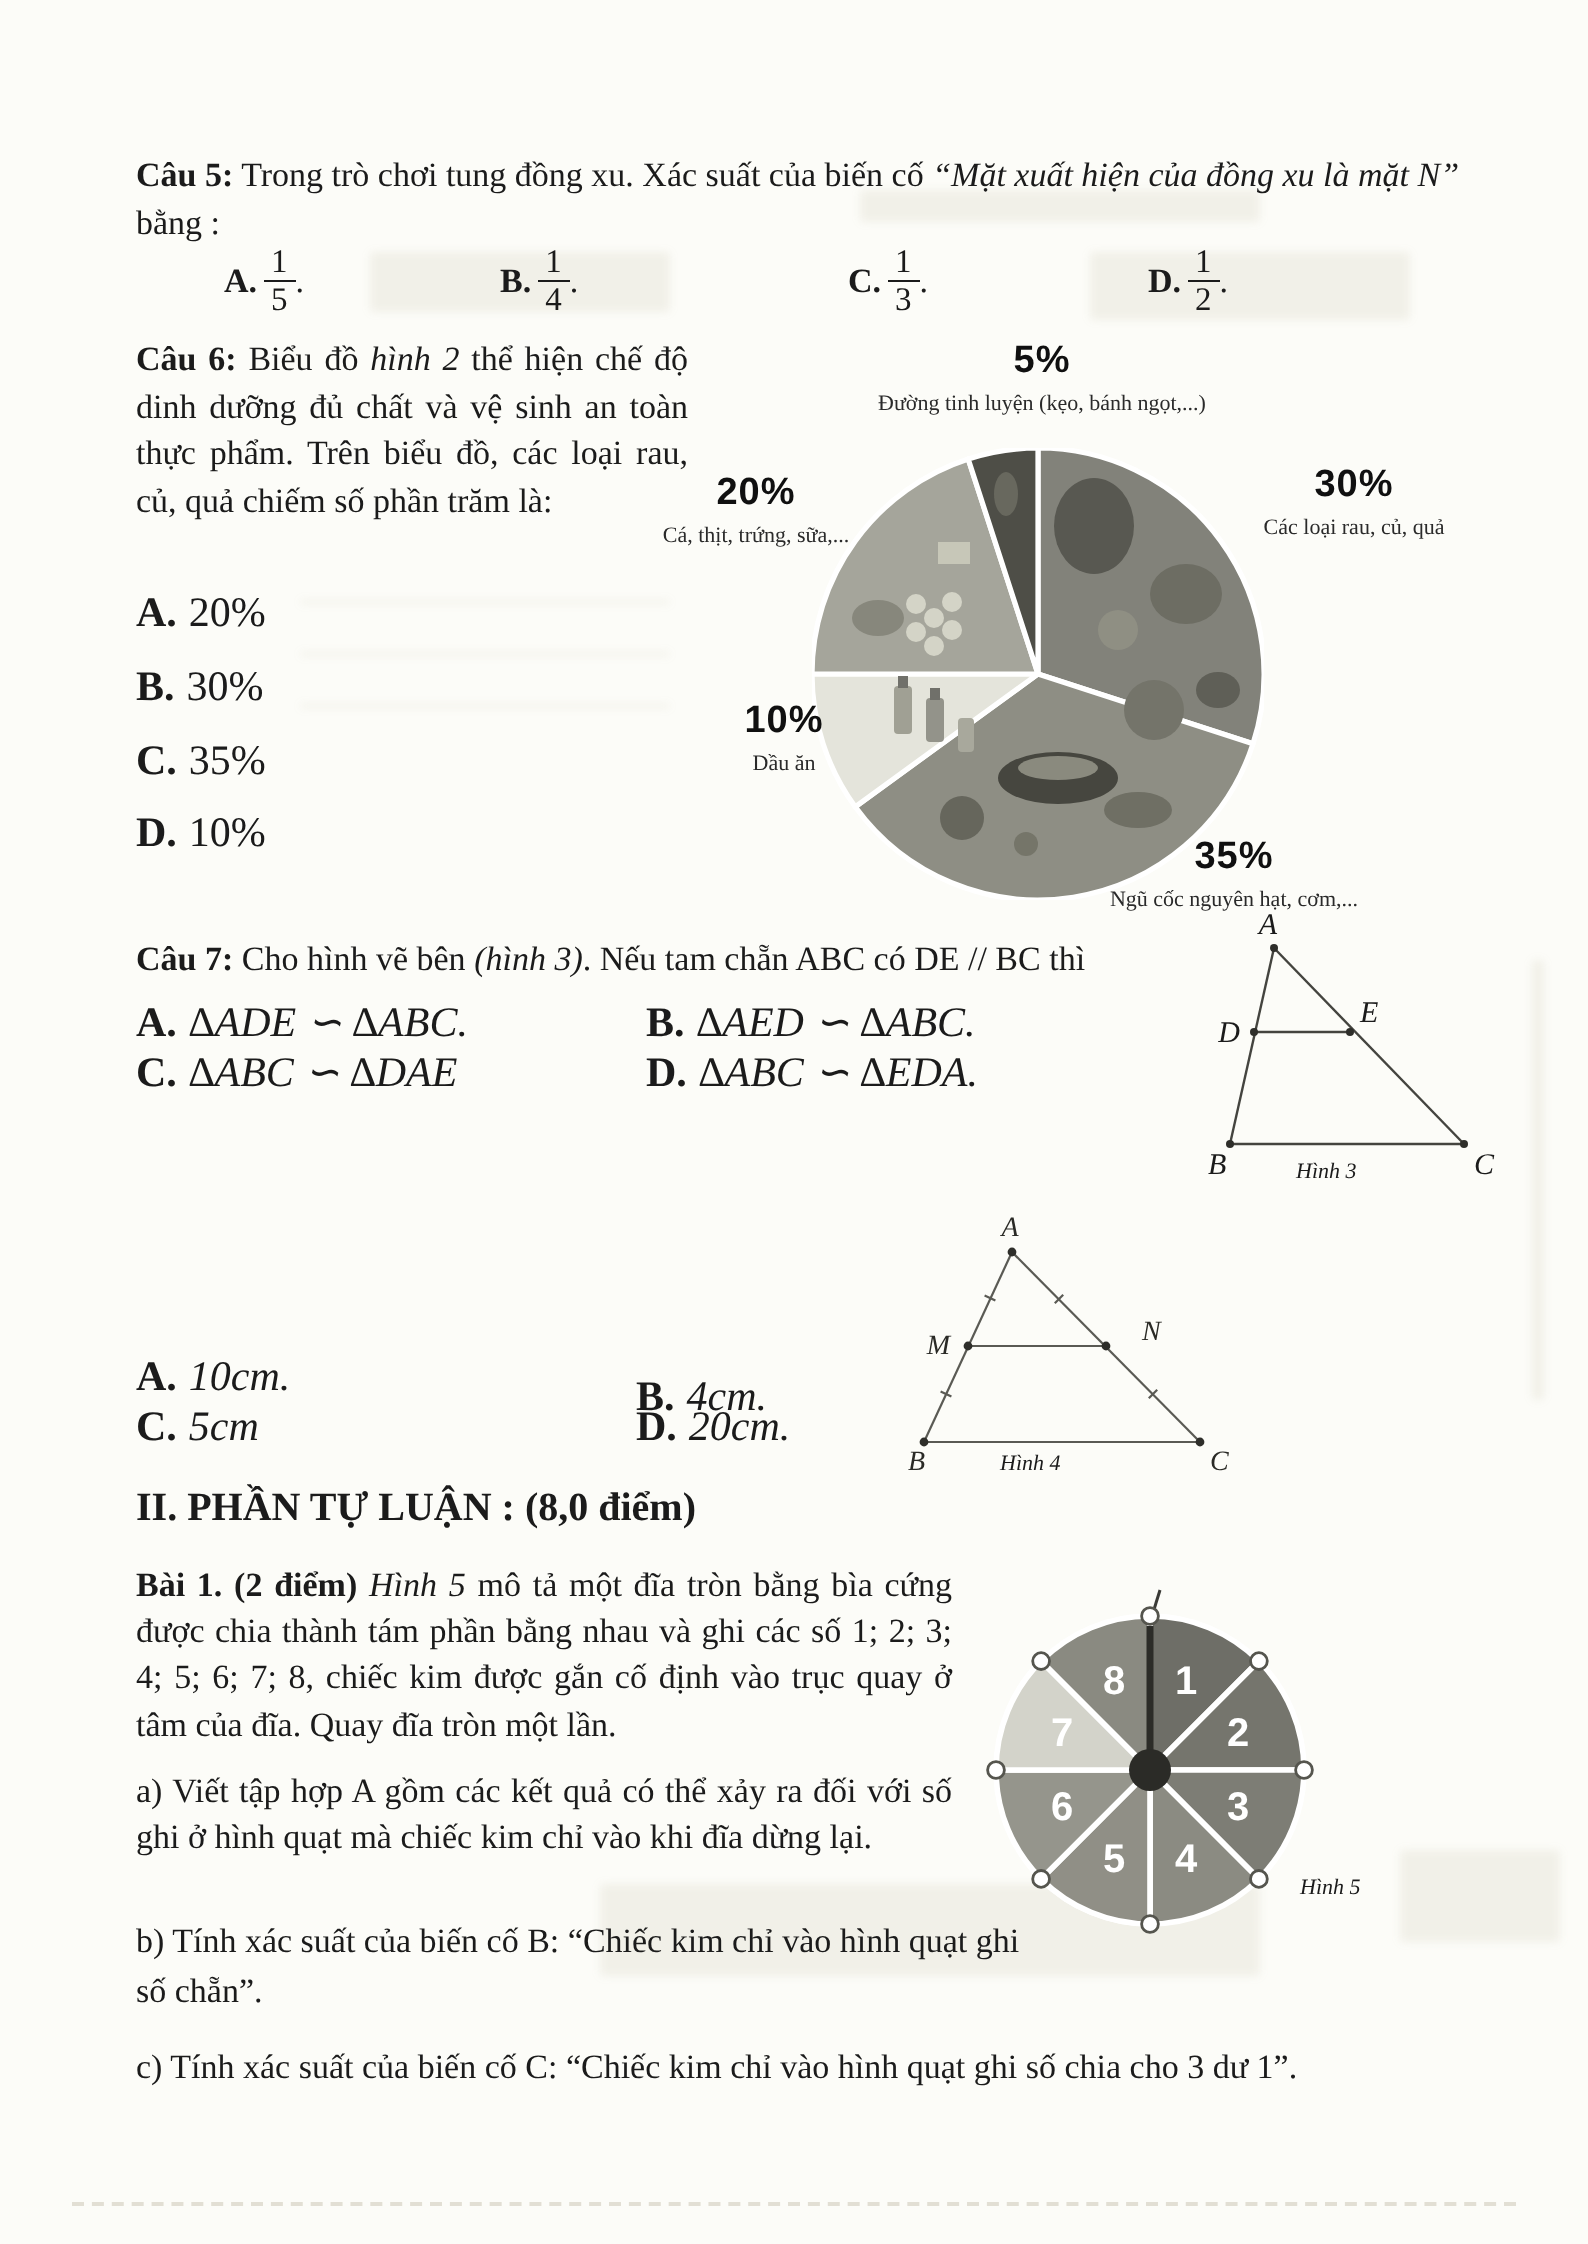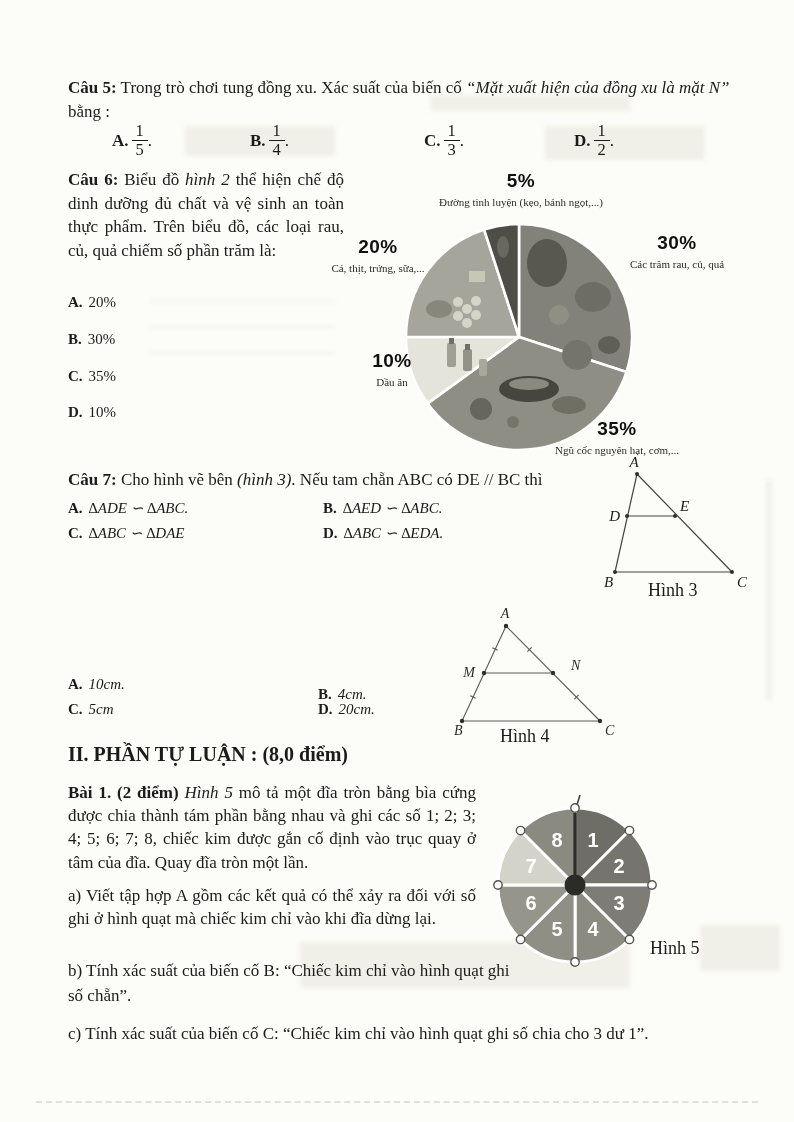--- a/index.html
+++ b/index.html
@@ -3,32 +3,32 @@
 <meta charset="utf-8">
 <style>
   html,body{margin:0;padding:0;background:#d9d9d6;}
   .page{position:relative;width:794px;height:1122px;margin:0 auto;background:#fcfcf8;
         font-family:"Liberation Serif",serif;color:#1b1b1b;overflow:hidden;}
   .t{position:absolute;font-size:17px;line-height:23.5px;}
   .b{font-weight:700;}
   .i{font-style:italic;}
   .just{text-align:justify;}
   .h2{font-size:20px;font-weight:700;}
-  .opt{position:absolute;font-size:15px;white-space:nowrap;}
+  .opt{position:absolute;font-size:21px;white-space:nowrap;}
   .opt .letter{font-weight:700;margin-right:6px;}
   .fracopt{position:absolute;display:flex;align-items:center;font-size:17px;}
   .fracopt .letter{font-weight:700;margin-right:3px;}
   .frac{display:inline-block;text-align:center;line-height:1.1;font-size:16.5px;}
   .frac .fn{display:block;padding:0 4px;border-bottom:1.4px solid #1b1b1b;}
   .frac .fd{display:block;}
   .pct{position:absolute;text-align:center;}
   .pv{font-family:"Liberation Sans",sans-serif;font-weight:700;font-size:19px;color:#101010;letter-spacing:.5px;}
   .pl{font-size:11px;color:#2a2a2a;margin-top:4px;line-height:13px;}
   .fig{position:absolute;}
-  .cap{position:absolute;font-size:18px;}
+  .cap{position:absolute;font-style:italic;font-size:11px;}
   .ghost{position:absolute;background:rgba(150,135,95,.10);filter:blur(2px);border-radius:2px;pointer-events:none;}
   .dashline{position:absolute;left:36px;width:722px;top:1101px;border-top:2px dashed rgba(125,110,70,.20);}
   svg text{font-family:"Liberation Serif",serif;}
   svg .num{font-family:"Liberation Sans",sans-serif;font-weight:700;font-size:20px;fill:#ffffff;}
 </style>
 </head>
 <body>
 
 <div class="page">
 
@@ -123,21 +123,21 @@
       <ellipse cx="-16" cy="-90" rx="6" ry="11" fill="#68685e"></ellipse>
     </g>
   </svg>
 
   <div class="pct" style="left:421px;top:170px;width:200px;">
     <div class="pv">5%</div>
     <div class="pl">Đường tinh luyện (kẹo, bánh ngọt,...)</div>
   </div>
   <div class="pct" style="left:597px;top:232px;width:160px;">
     <div class="pv">30%</div>
-    <div class="pl">Các trăm rau, củ, quả</div>
+    <div class="pl">Các loại rau, củ, quả</div>
   </div>
   <div class="pct" style="left:522px;top:418px;width:190px;">
     <div class="pv">35%</div>
     <div class="pl">Ngũ cốc nguyên hạt, cơm,...</div>
   </div>
   <div class="pct" style="left:337px;top:350px;width:110px;">
     <div class="pv">10%</div>
     <div class="pl">Dầu ăn</div>
   </div>
   <div class="pct" style="left:303px;top:236px;width:150px;">

